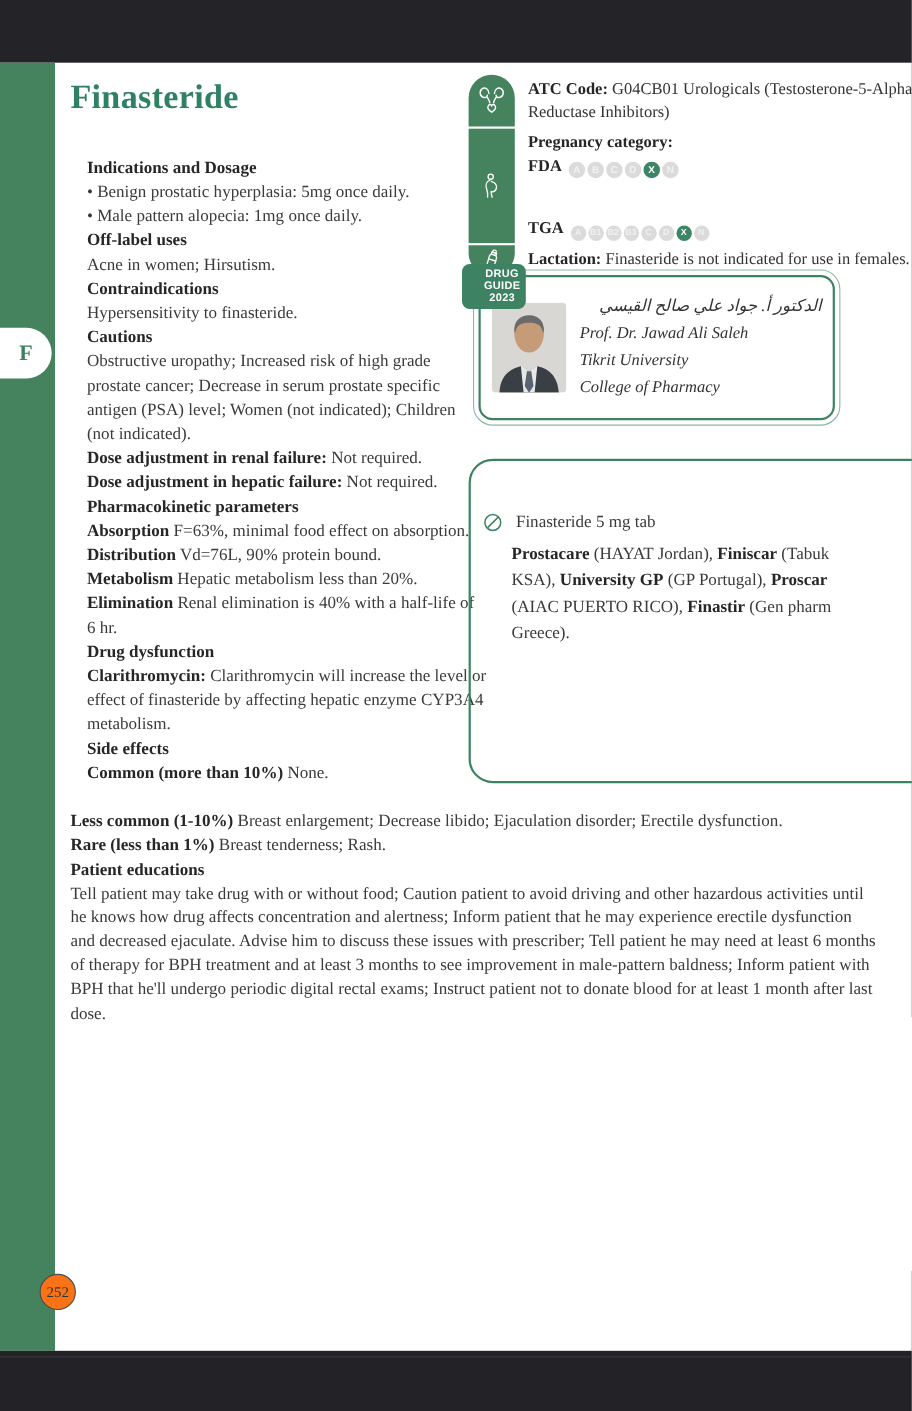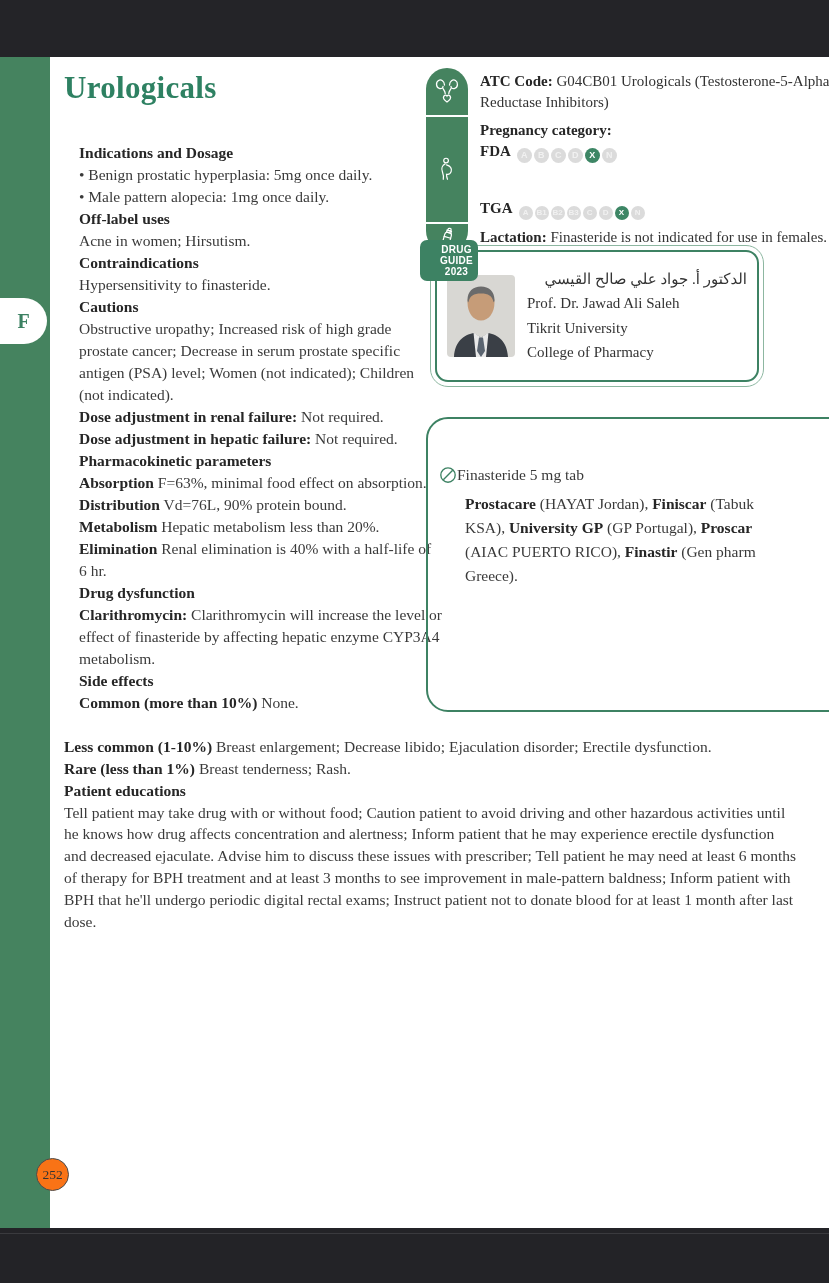--- a/index.html
+++ b/index.html
@@ -40,52 +40,52 @@
   .tga-row .cat{width:14px;height:14px;font-size:8px;margin-top:43px;}
   .cat-label{font-weight:bold;color:#262626;margin-right:6px;}
 
   .badge{position:absolute;left:-6px;top:172px;width:43px;height:41px;background:#3d8263;border-radius:7px;
         color:#fff;font-family:"Liberation Sans", sans-serif;font-weight:bold;font-size:10px;line-height:11px;
         display:flex;flex-direction:column;align-items:center;justify-content:center;letter-spacing:.3px;z-index:3;padding-left:15px;}
 
   .profile-card{position:absolute;left:4px;top:177px;width:334px;height:142px;border:1.5px solid #8db7a1;
         border-radius:18px;padding:4px;z-index:2;background:#fff;box-sizing:border-box;}
   .profile-inner{width:100%;height:100%;border:2.5px solid #3d8263;border-radius:13px;box-sizing:border-box;
-        display:flex;align-items:center;padding:8px 10px;gap:12px;}
+        display:flex;align-items:center;padding:8px 10px;gap:12px;font-style:italic;}
   .photo{width:68px;height:82px;border-radius:4px;overflow:hidden;flex:0 0 auto;}
   .profile-text{flex:1;}
   .name-ar{font-size:16.5px;color:#4a4a4a;direction:rtl;text-align:right;margin:0 0 3px 0;}
   .profile-text p{margin:0;font-size:15px;line-height:24.5px;color:#333;}
 
   .dosage-box{position:absolute;left:0;top:349px;width:434px;height:295px;border:2px solid #3d8263;
         border-radius:22px;box-sizing:border-box;}
   .dosage-header{position:absolute;left:7px;top:3px;width:334px;height:30px;background:#3d8263;
         border-radius:4px 15px 15px 4px;color:#fff;font-weight:bold;font-size:15.5px;display:flex;
         align-items:center;padding-left:11px;box-sizing:border-box;}
-  .dosage-item{position:absolute;left:11px;top:47px;display:flex;gap:0;align-items:center;
+  .dosage-item{position:absolute;left:11px;top:47px;display:flex;gap:12px;align-items:center;
         font-size:15.5px;color:#3a3a3a;}
   .trade-names{position:absolute;left:37px;top:73px;width:310px;font-size:15.5px;line-height:24px;color:#3a3a3a;}
 
   .bottom-section{width:734px;font-size:15.5px;line-height:22px;color:#3a3a3a;}
   .bottom-section p{margin:0;}
   .patient-ed{line-height:21.8px;}
 </style>
 </head>
 <body>
 
 <div class="page">
   <div class="top-bar"></div>
   <div class="side-stripe"></div>
 
   <div class="f-tab">
     <span>F</span>
   </div>
 
   <div class="content">
-    <h1 class="title">Urologicals</h1>
+    <h1 class="title">Finasteride</h1>
 
     <div class="columns">
 
       <div class="left-col">
         <p class="h">Indications and Dosage</p>
         <p>• Benign prostatic hyperplasia: 5mg once daily.</p>
         <p>• Male pattern alopecia: 1mg once daily.</p>
         <p class="h">Off-label uses</p>
         <p>Acne in women; Hirsutism.</p>
         <p class="h">Contraindications</p>

